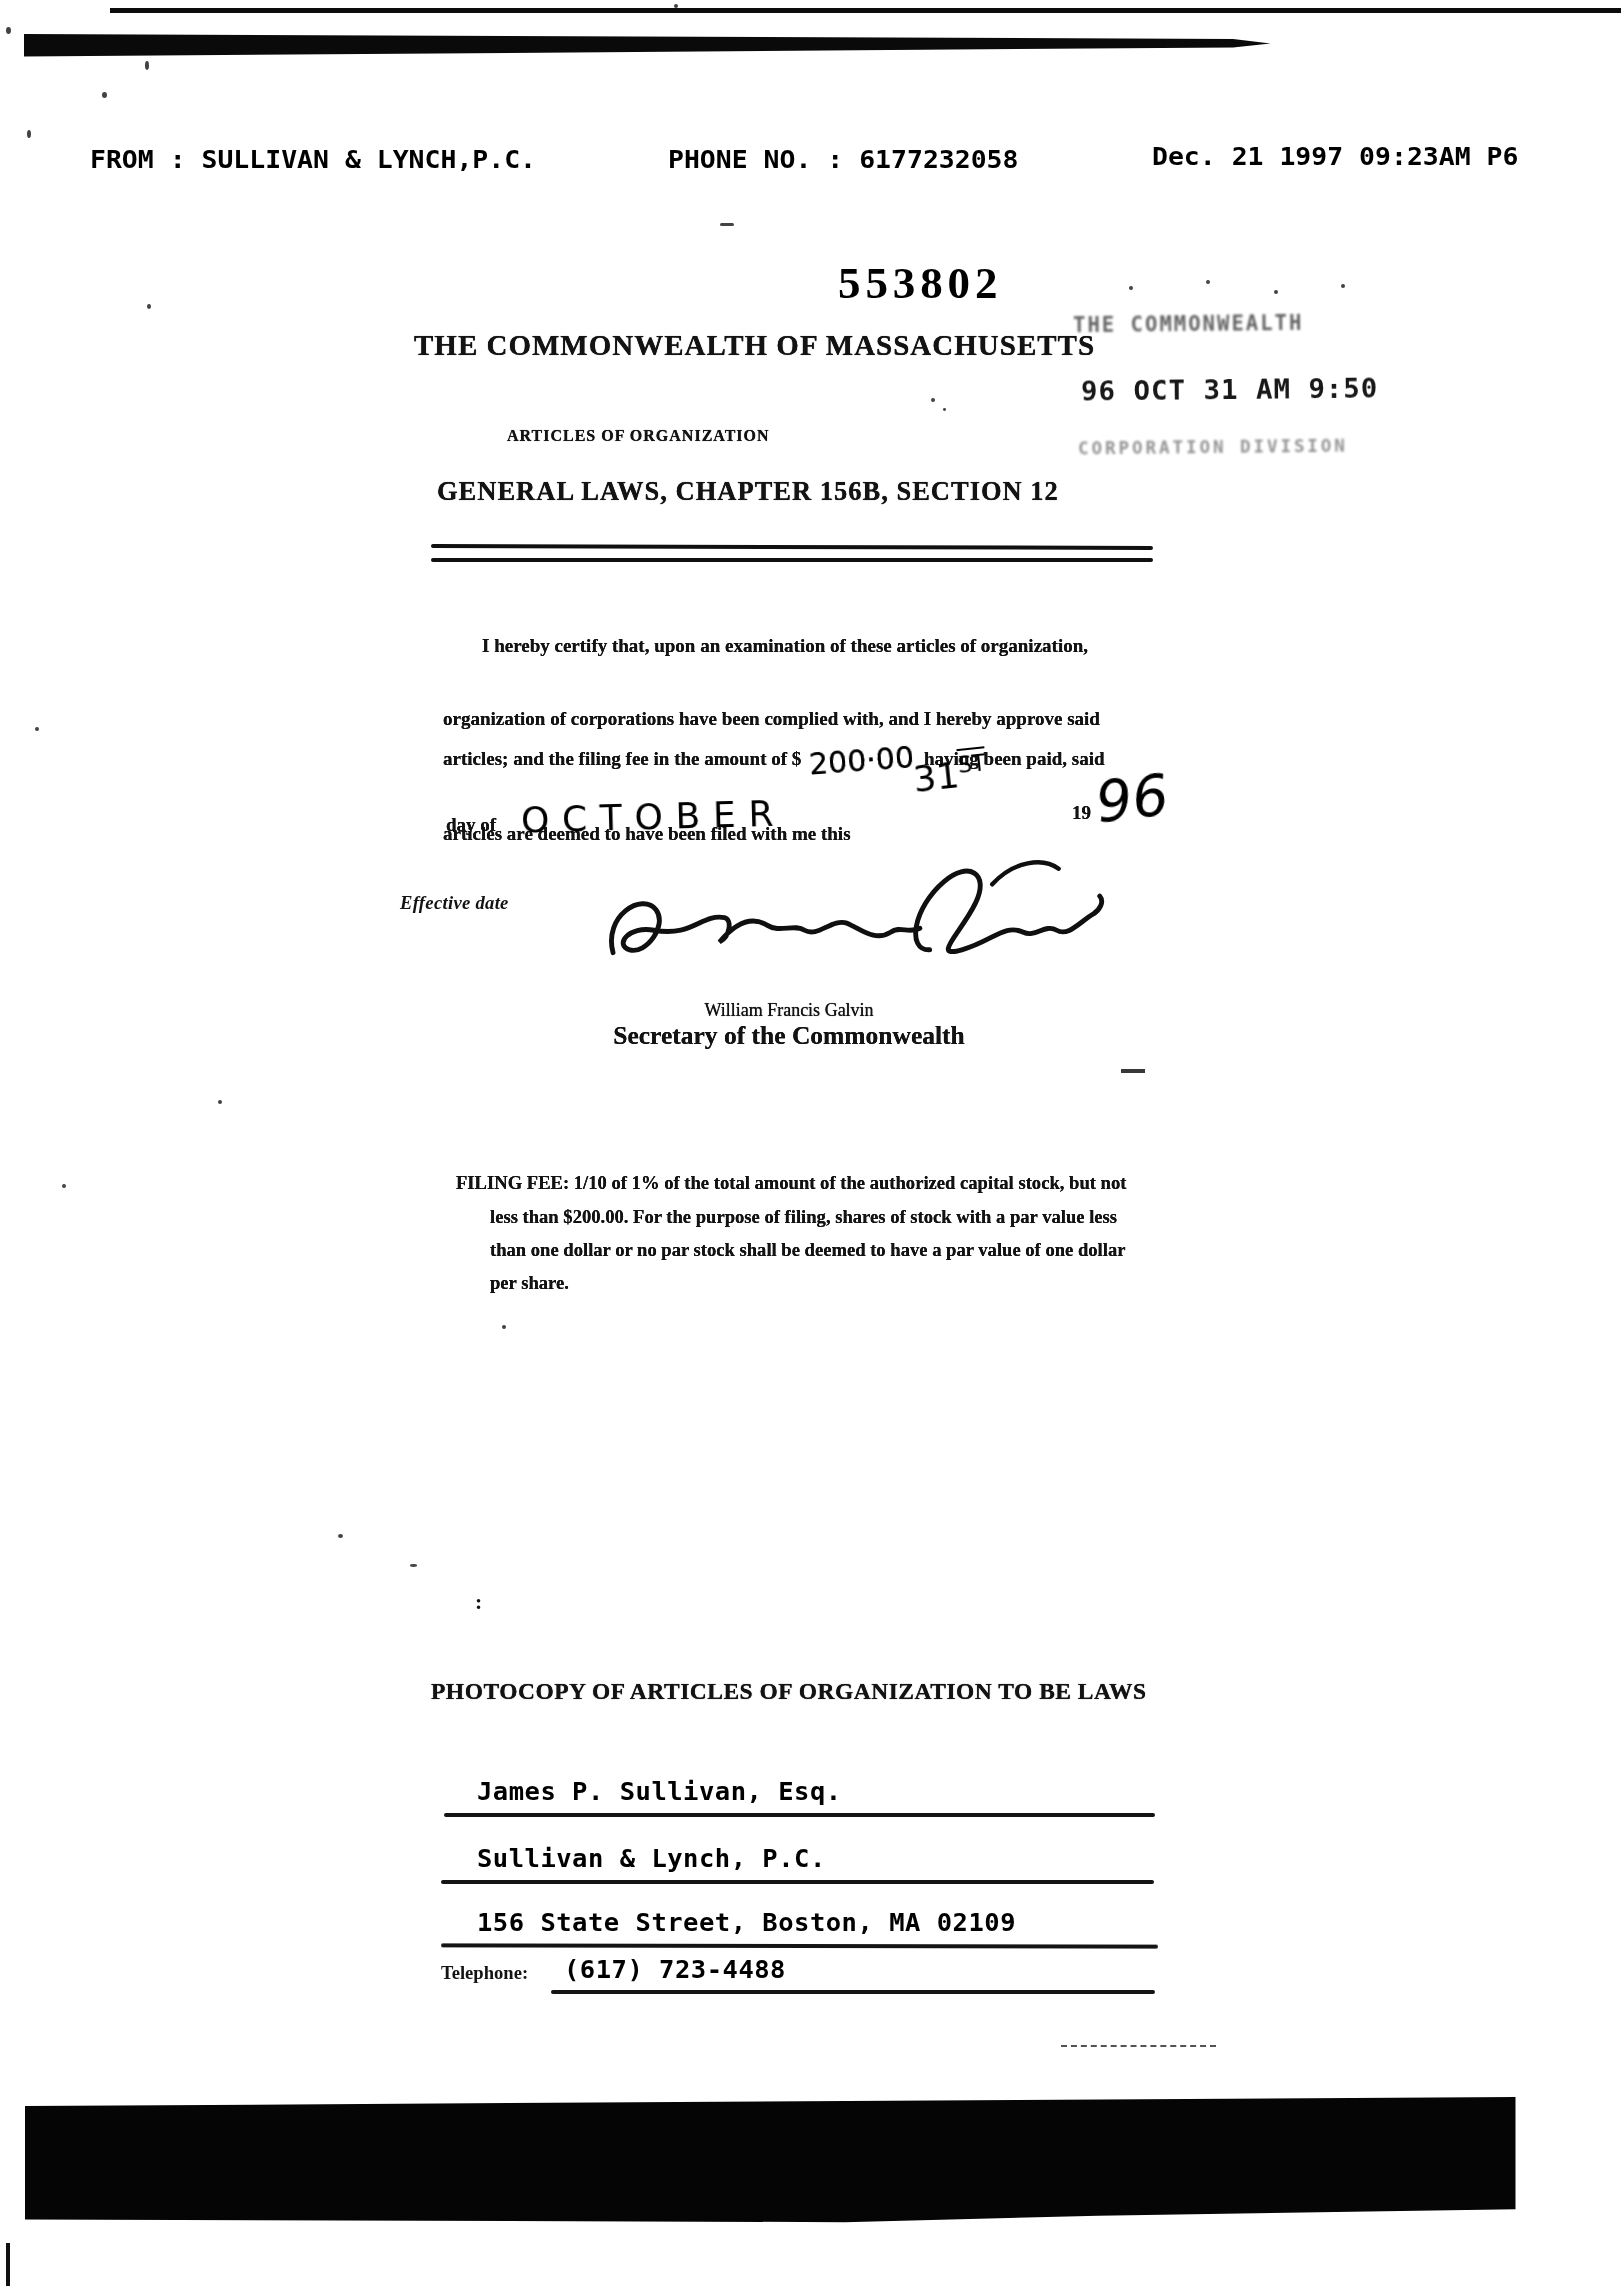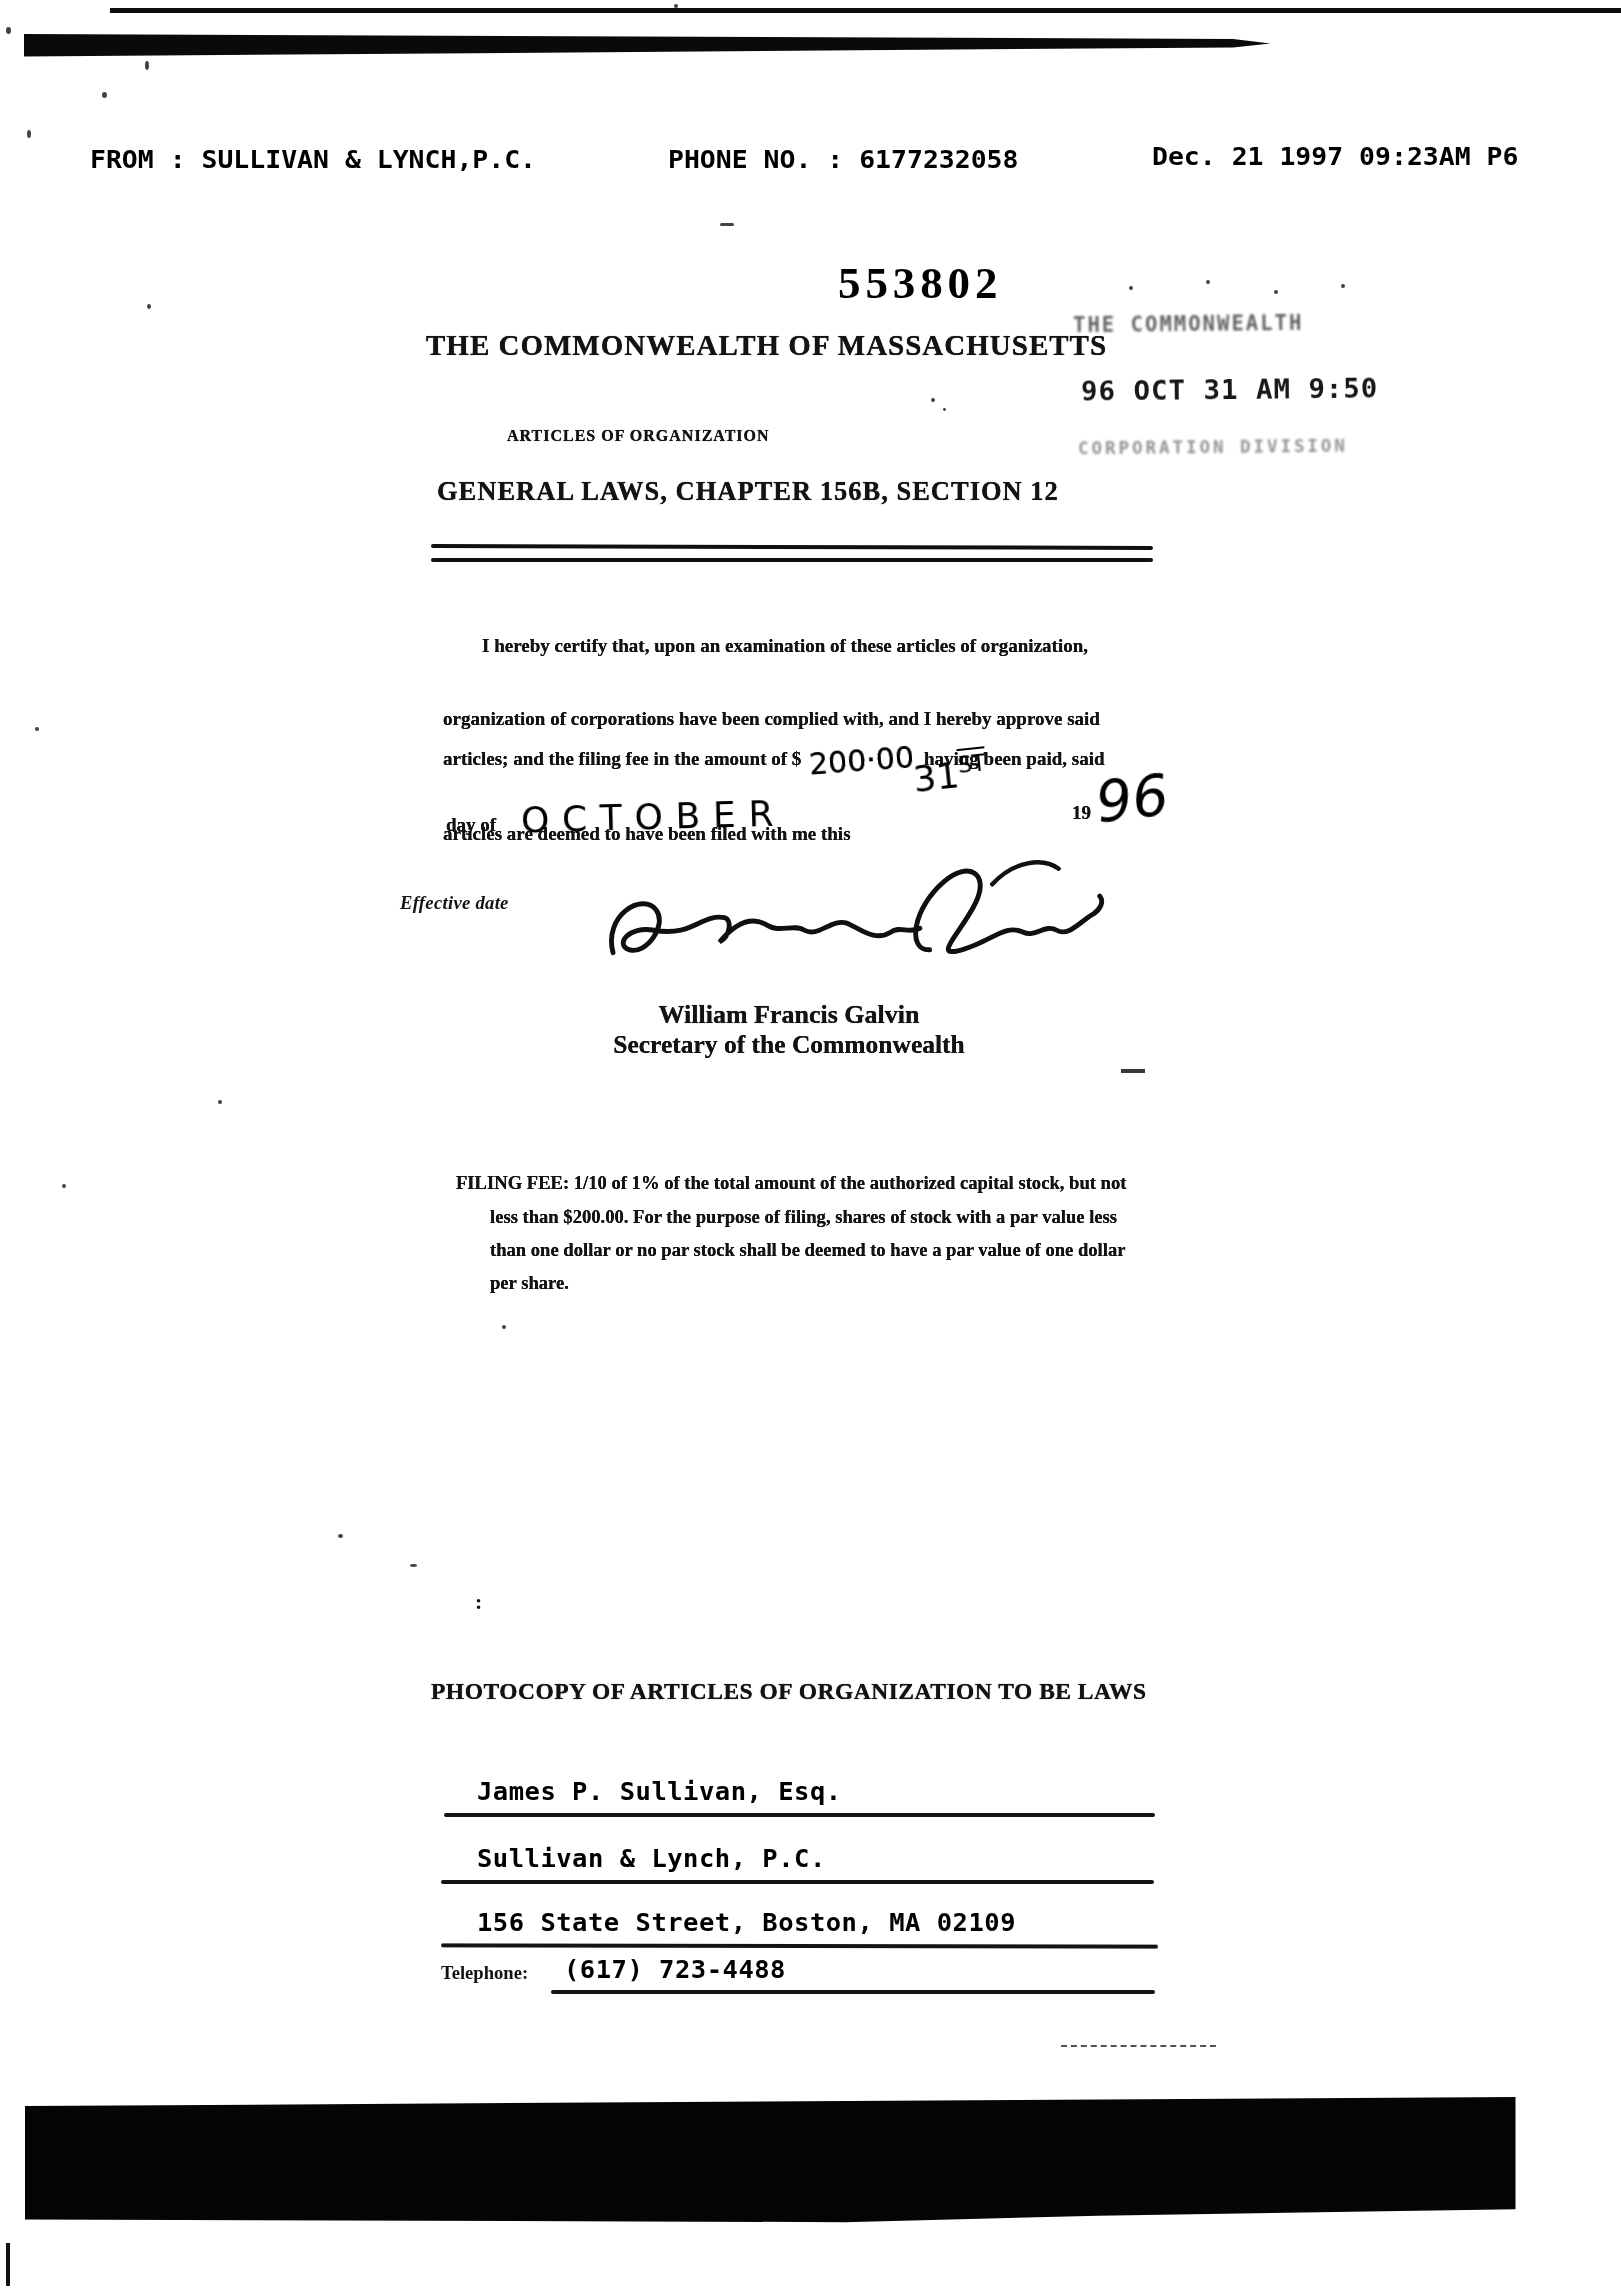--- a/index.html
+++ b/index.html
@@ -40,21 +40,21 @@
   .hand{font-family:"DejaVu Sans",sans-serif;font-weight:400;white-space:nowrap;
         filter:blur(0.3px) contrast(1.4);}
   .fee-hand{display:inline-block;font-size:30px;transform:rotate(-4deg);margin:0 9.8px -5.9px 7.8px;
             vertical-align:-5.9px;}
   .day-hand{font-size:36px;transform:rotate(-6deg);}
   .day-suffix{font-size:22.5px;vertical-align:13.7px;border-top:2.9px solid #111;padding-top:1px;}
   .month-hand{font-size:36px;letter-spacing:12.7px;transform:rotate(-1.5deg);}
   .year-hand{font-size:57px;font-style:italic;transform:rotate(-7deg);}
   .eff{font-size:18.6px;font-weight:700;font-style:italic;letter-spacing:0.3px;filter:blur(0.3px);}
   .namecenter{width:490px;text-align:center;}
-  .signer1{font-size:26px;font-weight:700;text-shadow:0 0 0.7px #000;}
+  .signer1{font-size:18px;font-weight:400;text-shadow:0 0 0.7px #000;}
   .signer2{font-size:25.5px;font-weight:700;text-shadow:0 0 0.5px #000;}
   .photoheading{font-size:23.5px;font-weight:700;letter-spacing:0.5px;white-space:nowrap;
                 text-shadow:0 0 0.8px #000;}
   .typed{font-family:"DejaVu Sans Mono","Liberation Mono",monospace;font-weight:bold;
          font-size:25.5px;white-space:nowrap;filter:blur(0.3px) contrast(1.4);letter-spacing:0.5px;}
   .underl{background:#141414;height:3.9px;border-radius:2px;filter:blur(0.3px);}
   .tel-label{font-size:18.6px;font-weight:700;filter:blur(0.4px);}
   .colon{font-size:21.6px;font-weight:700;}
   .minidash{left:1121px;top:1069px;width:23.5px;height:3.9px;background:#151515;opacity:.85;}
 </style>
@@ -84,21 +84,21 @@
   <div class="abs speck" style="left:1206px;top:280px;width:3.9px;height:3.9px;"></div>
   <div class="abs speck" style="left:1274px;top:290px;width:3.9px;height:3.9px;"></div>
   <div class="abs speck" style="left:1341px;top:284px;width:3.9px;height:3.9px;"></div>
 
   <div class="abs faxtext" style="left:90px;top:145px;">FROM : SULLIVAN &amp; LYNCH,P.C.</div>
   <div class="abs faxtext" style="left:668px;top:145px;">PHONE NO. : 6177232058</div>
   <div class="abs faxtext" style="left:1152px;top:142px;">Dec. 21 1997 09:23AM P6</div>
 
   <div class="abs filenum" style="left:838px;top:222px;margin-top:35px;">553802</div>
 
-  <div class="abs h-title" style="left:426px;top:329px;">THE COMMONWEALTH OF MASSACHUSETTS</div>
+  <div class="abs h-title" style="left:414px;top:329px;">THE COMMONWEALTH OF MASSACHUSETTS</div>
   <div class="abs h-art" style="left:507px;top:427px;">ARTICLES OF ORGANIZATION</div>
   <div class="abs h-gen" style="left:437px;top:476px;">GENERAL LAWS, CHAPTER 156B, SECTION 12</div>
   <div class="abs rule" style="left:431px;top:545px;width:722px;transform:rotate(.15deg);"></div>
   <div class="abs rule" style="left:431px;top:558px;width:722px;"></div>
 
   <div class="abs stamp stamp1" style="left:1073px;top:312px;">THE COMMONWEALTH</div>
   <div class="abs stamp stamp2" style="left:1081px;top:374px;">96 OCT 31 AM 9:50</div>
   <div class="abs stamp stamp3" style="left:1078px;top:437px;">CORPORATION DIVISION</div>
 
   <div class="abs para" style="left:482px;top:635px;">I hereby certify that, upon an examination of these articles of organization,</div>

